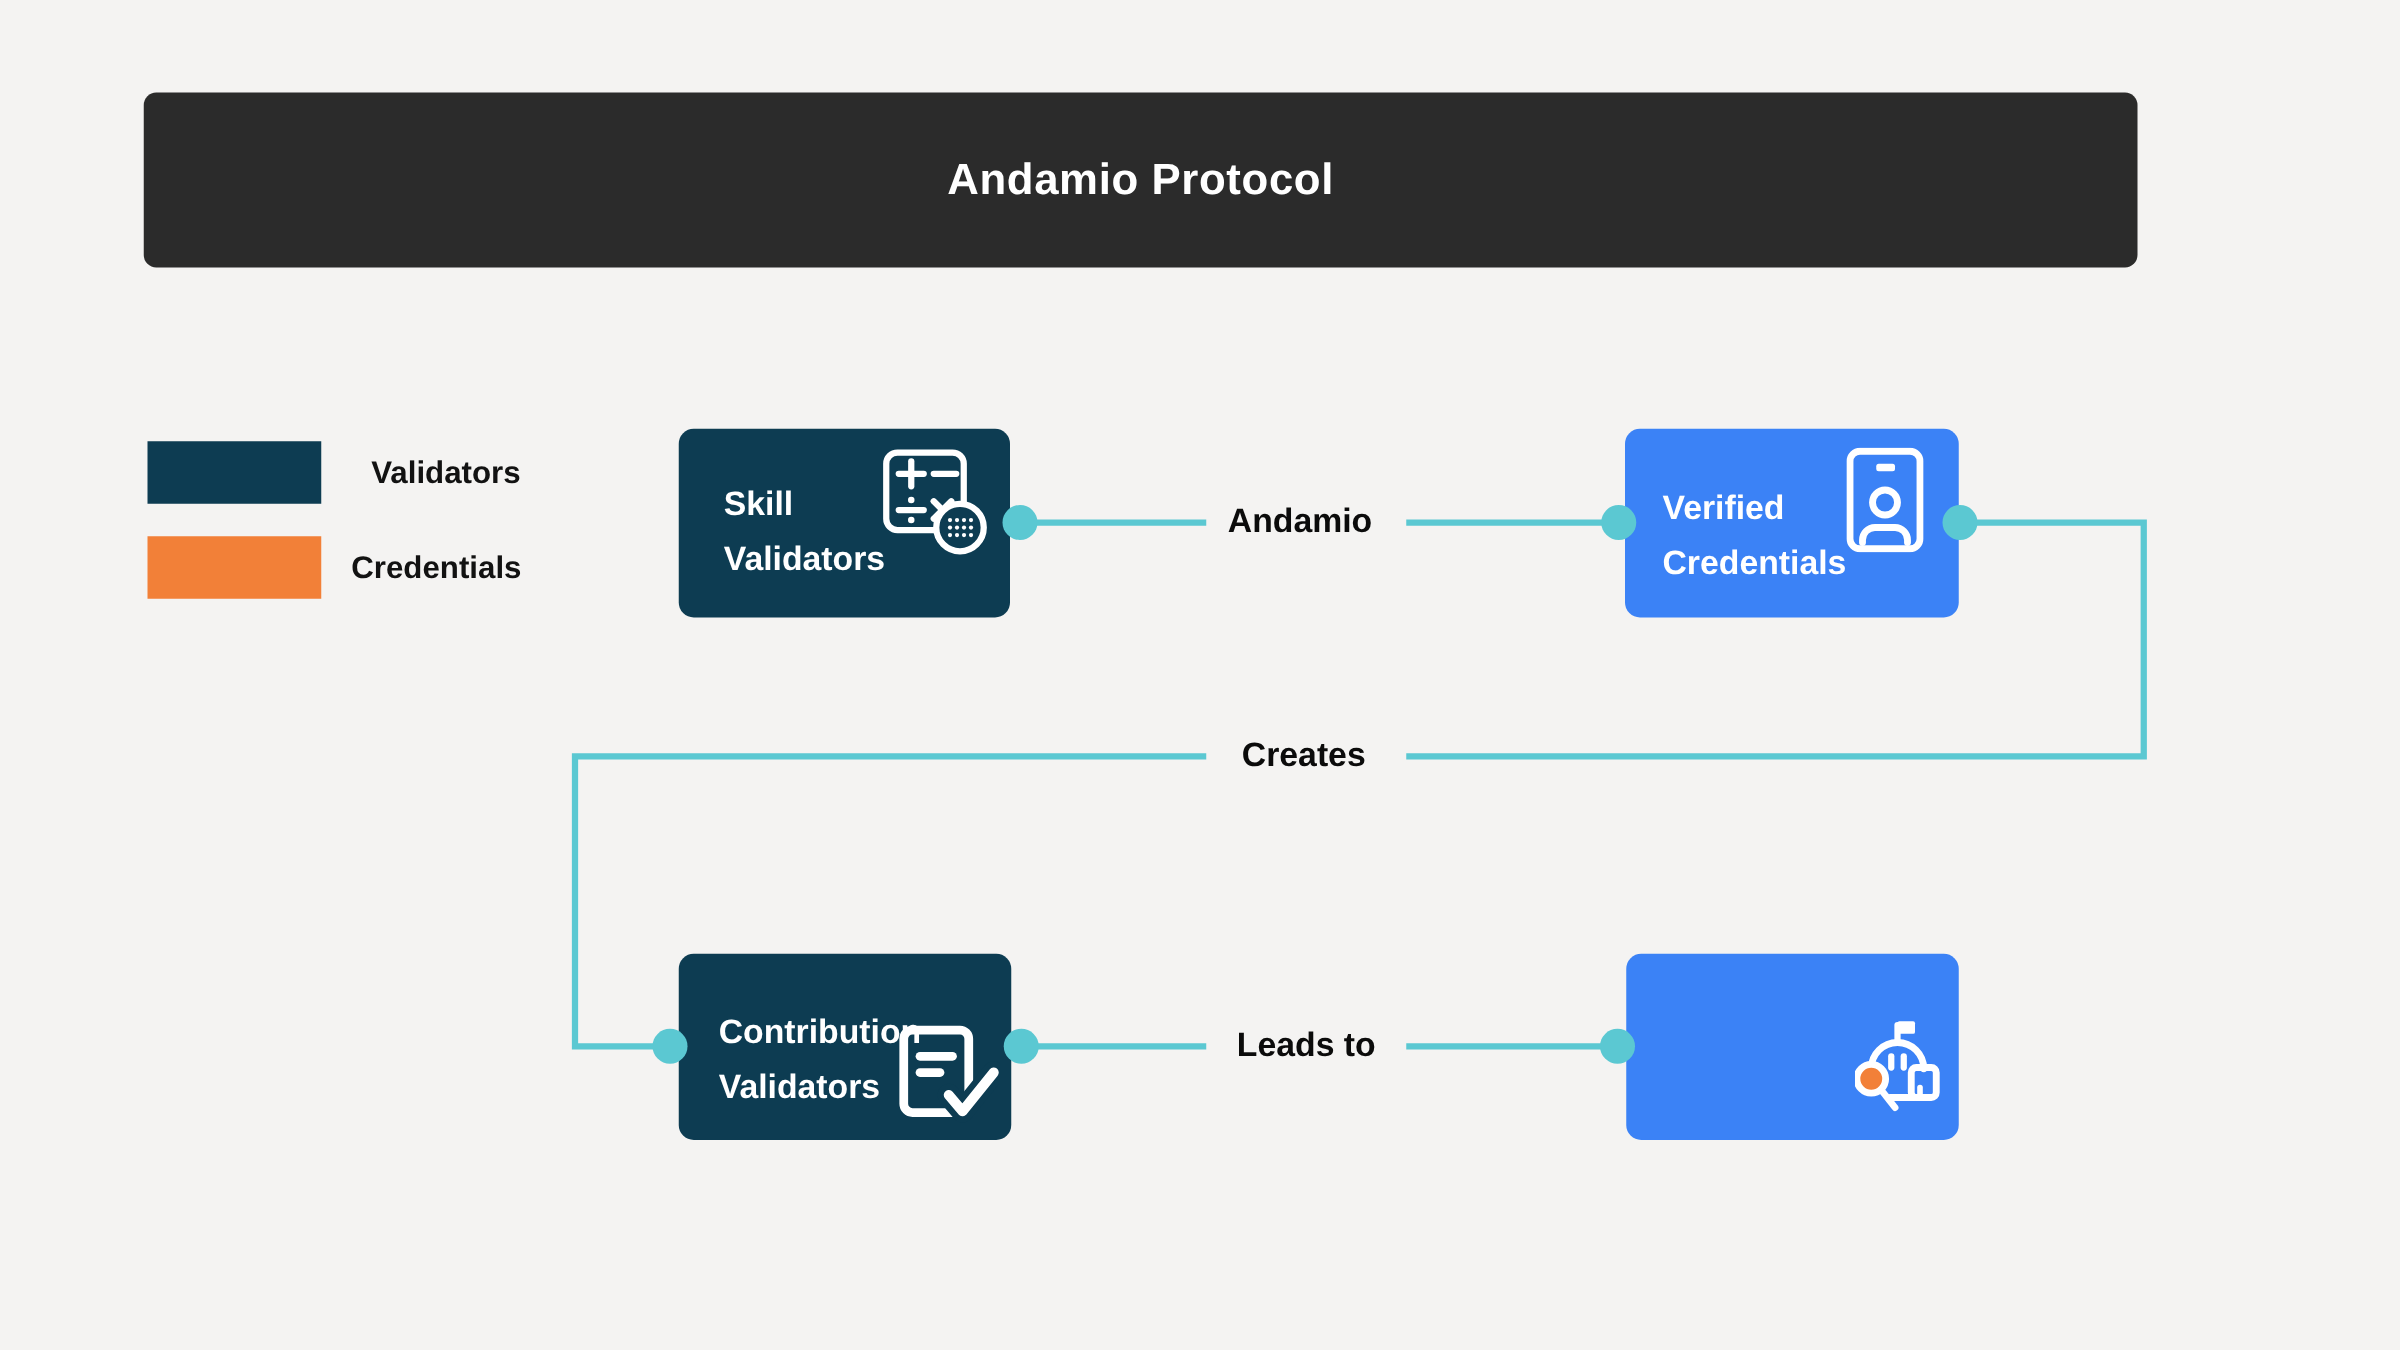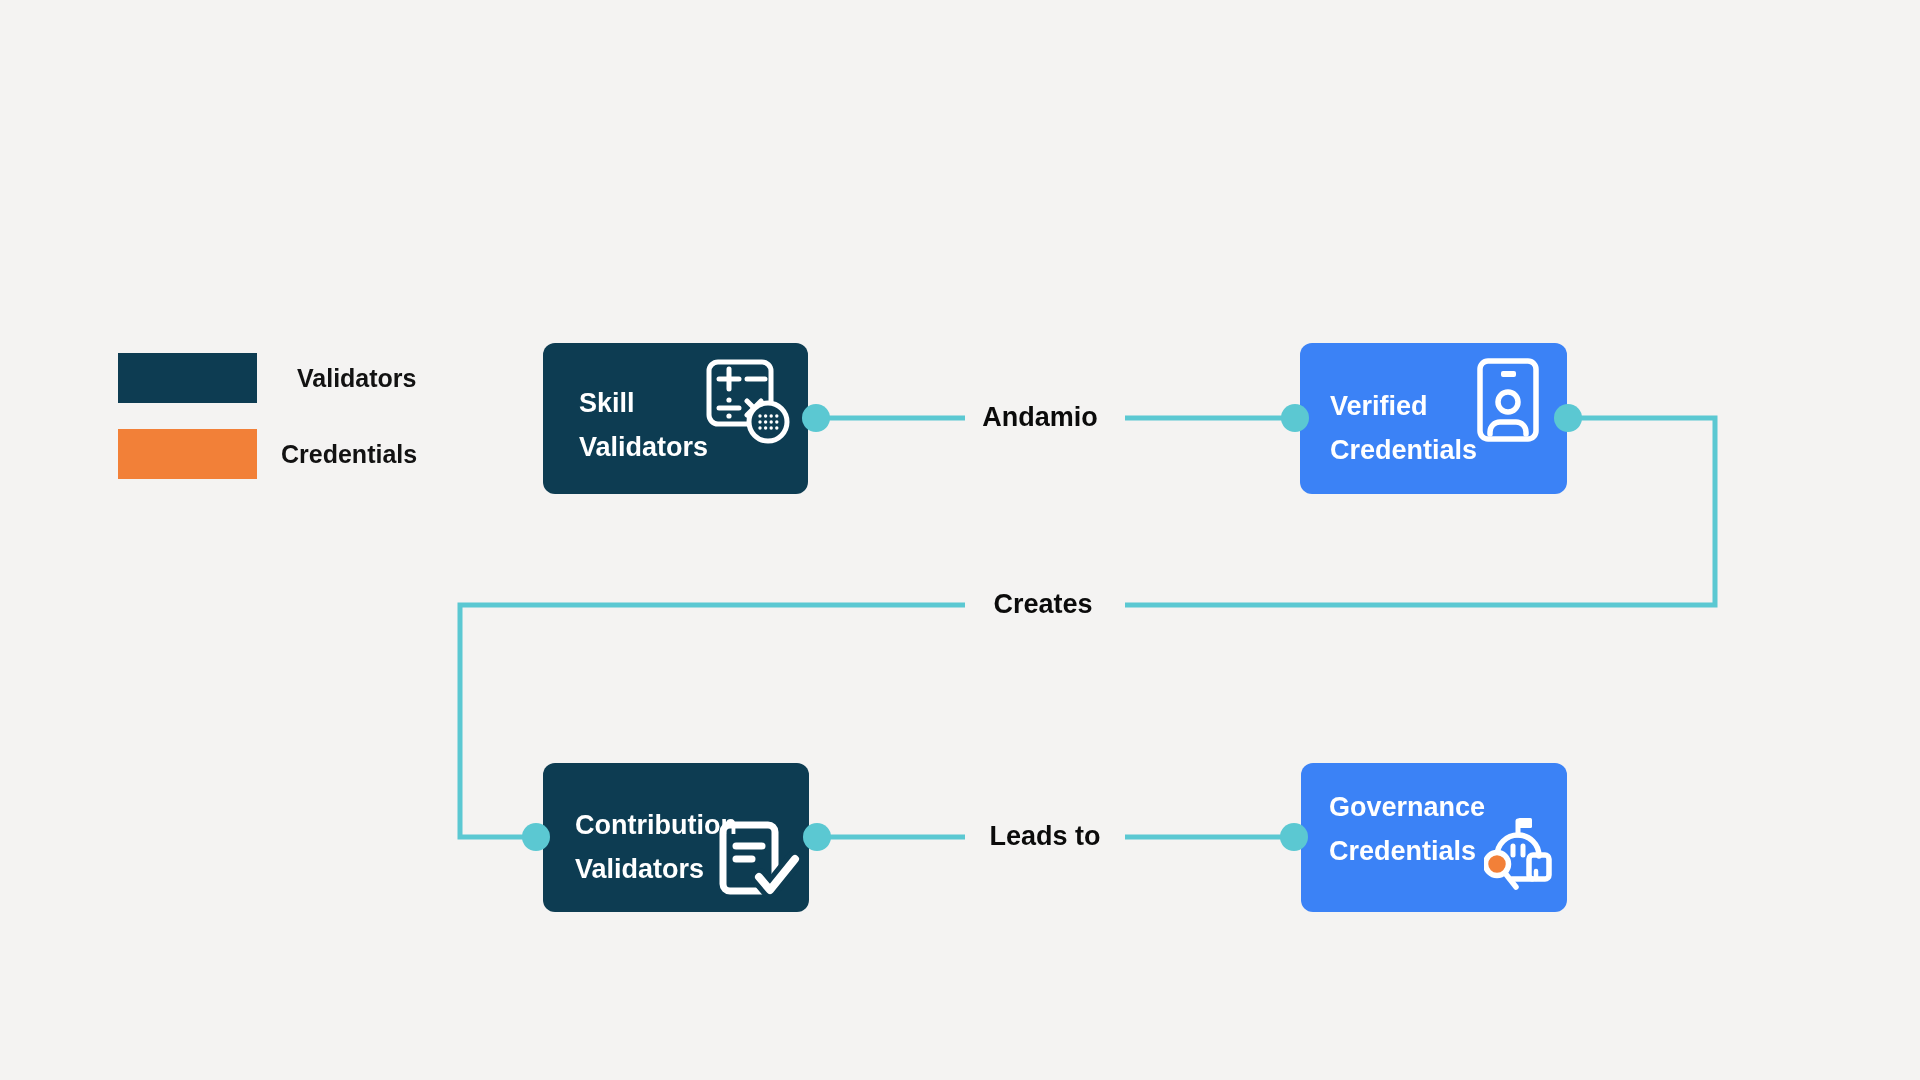--- a/index.html
+++ b/index.html
@@ -58,20 +58,23 @@
   }
   #edge-creates{left:1040px;top:417px;}
   #edge-enables{left:1043px;top:604px;}
   #edge-leadsto{left:1045px;top:836px;}
 </style>
 </head>
 <body>
 
 <div class="canvas">
 
+  <div class="header">
+    <div class="title">Andamio Protocol</div>
+  </div>
 
   <div class="legend-swatch swatch-validators"></div>
   <span class="legend-label l1">Validators</span>
   <div class="legend-swatch swatch-credentials"></div>
   <span class="legend-label l2">Credentials</span>
 
   <div class="node node-navy" id="node-skill">
     <span class="node-label">Skill Validators</span>
     <span class="node-icon">
       <svg width="84" height="86" viewBox="0 0 84 86">
@@ -124,21 +127,20 @@
         <rect x="5" y="4" width="52" height="66" rx="7" fill="none" stroke="#ffffff" stroke-width="7"></rect>
         <path d="M18 25 H44" stroke="#ffffff" stroke-width="7" stroke-linecap="round"></path>
         <path d="M18 38 H34" stroke="#ffffff" stroke-width="7" stroke-linecap="round"></path>
         <path d="M41 56 L52 69 L77 38" fill="none" stroke="#0d3c52" stroke-width="18" stroke-linecap="round" stroke-linejoin="round"></path>
         <path d="M41 56 L52 69 L77 38" fill="none" stroke="#ffffff" stroke-width="8" stroke-linecap="round" stroke-linejoin="round"></path>
       </svg>
     </span>
   </div>
 
   <div class="node node-orange" id="node-governance">
-    <span class="node-label">Governance Credentials</span>
     <span class="node-icon">
       <svg width="70" height="78" viewBox="0 0 70 78">
 
         <path d="M34 20 V6" stroke="#ffffff" stroke-width="5" stroke-linecap="round"></path>
         <rect x="34" y="3" width="14" height="10" rx="1.5" fill="#ffffff"></rect>
 
         <path d="M13 41 A21 21 0 0 1 55 41" fill="none" stroke="#ffffff" stroke-width="5.5" stroke-linecap="round"></path>
 
         <path d="M29 31 V40" stroke="#ffffff" stroke-width="5" stroke-linecap="round"></path>
         <path d="M39 31 V40" stroke="#ffffff" stroke-width="5" stroke-linecap="round"></path>

